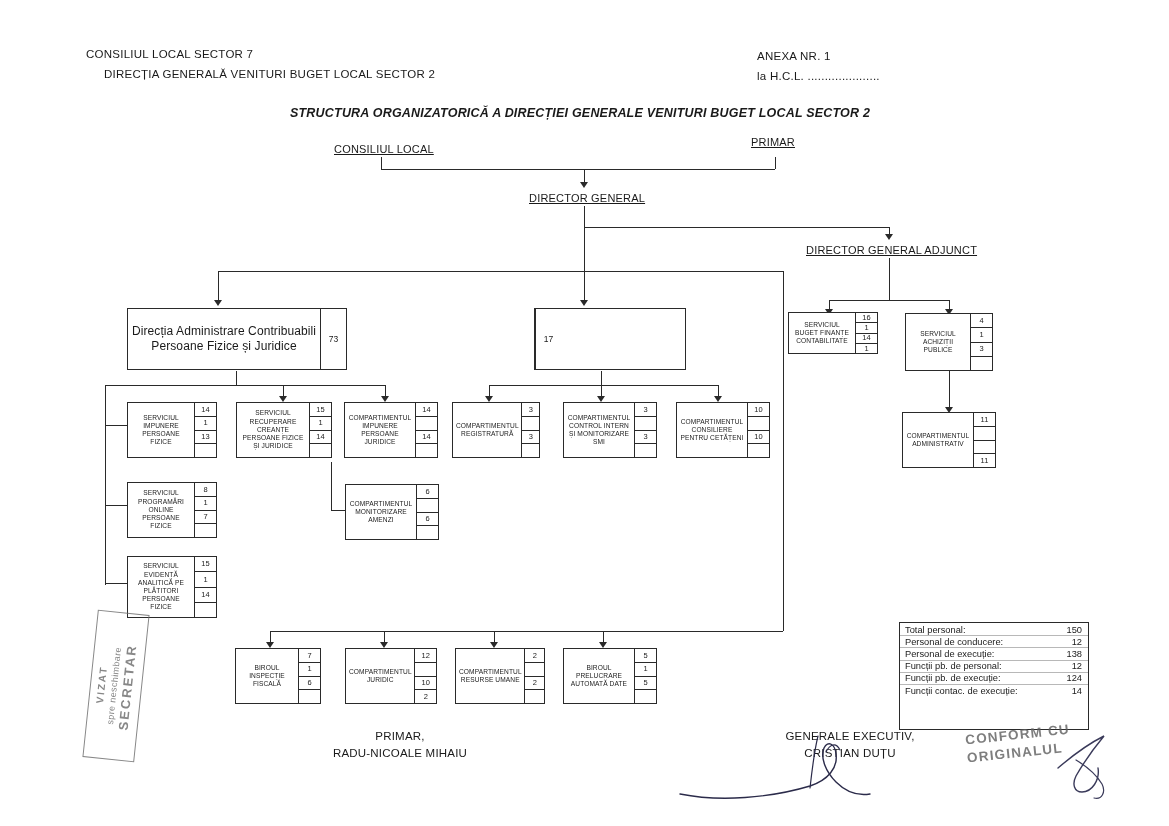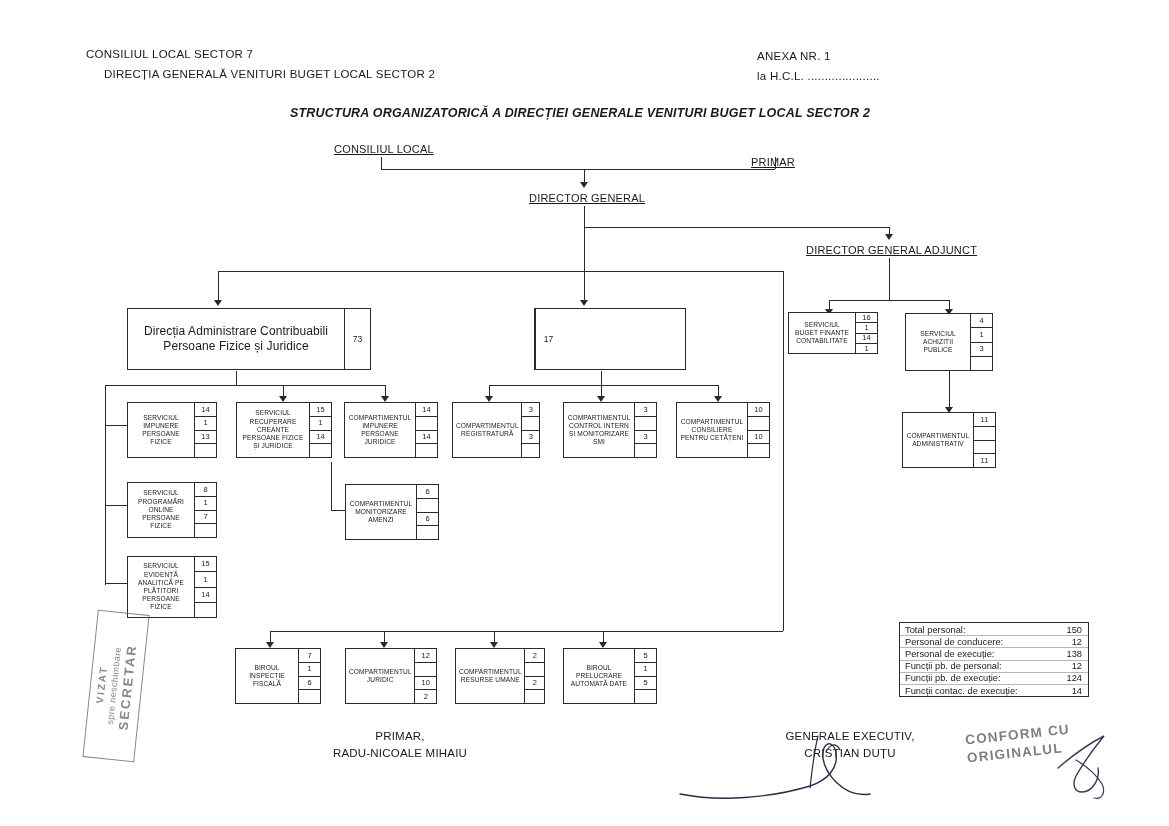--- a/index.html
+++ b/index.html
@@ -74,21 +74,21 @@
 <body>
 
 <div class="abs hdr-line" style="left:86px;top:48px;">CONSILIUL LOCAL SECTOR 7</div>
 <div class="abs hdr-line" style="left:104px;top:68px;">DIRECȚIA  GENERALĂ VENITURI BUGET LOCAL SECTOR 2</div>
 <div class="abs hdr-line" style="left:757px;top:50px;">ANEXA NR. 1</div>
 <div class="abs hdr-line" style="left:757px;top:70px;">la H.C.L.  .....................</div>
 
 <div class="abs doc-title" style="left:290px;top:106px;">STRUCTURA ORGANIZATORICĂ A DIRECȚIEI GENERALE VENITURI BUGET LOCAL SECTOR 2</div>
 
 <div class="abs node-label" style="left:334px;top:143px;">CONSILIUL LOCAL</div>
-<div class="abs node-label" style="left:751px;top:156px;text-align:center;">PRIMAR</div>
+<div class="abs node-label" style="left:751px;top:136px;text-align:center;">PRIMAR</div>
 <div class="abs node-label" style="left:529px;top:192px;">DIRECTOR GENERAL</div>
 <div class="abs node-label" style="left:806px;top:244px;">DIRECTOR GENERAL ADJUNCT</div>
 
 <div class="ln-v" style="left:381px;top:157px;height:12px;"></div>
 <div class="ln-v" style="left:775px;top:157px;height:12px;"></div>
 <div class="ln-h" style="left:381px;top:169px;width:394px;"></div>
 <div class="ln-v" style="left:584px;top:169px;height:13px;"></div>
 <div class="arrow" style="left:579.5px;top:182px;"></div>
 
 <div class="ln-v" style="left:584px;top:206px;height:21px;"></div>
@@ -143,21 +143,21 @@
 <div class="ln-h" style="left:270px;top:631px;width:513px;"></div>
 <div class="ln-v" style="left:270px;top:631px;height:11px;"></div>
 <div class="arrow" style="left:265.5px;top:642px;"></div>
 <div class="ln-v" style="left:384px;top:631px;height:11px;"></div>
 <div class="arrow" style="left:379.5px;top:642px;"></div>
 <div class="ln-v" style="left:494px;top:631px;height:11px;"></div>
 <div class="arrow" style="left:489.5px;top:642px;"></div>
 <div class="ln-v" style="left:603px;top:631px;height:11px;"></div>
 <div class="arrow" style="left:598.5px;top:642px;"></div>
 
-<div class="box dir-box" style="left:127px;top:308px;width:244px;height:62px;">
+<div class="box dir-box" style="left:127px;top:308px;width:220px;height:62px;">
   <div class="name">Direcția Administrare Contribuabili Persoane Fizice și Juridice</div>
   <div class="nums">
     <div class="cell">73</div>
   </div>
 </div>
 
 <div class="box dir-box" style="left:534px;top:308px;width:152px;height:62px;">
   <div class="nums">
     <div class="cell">17</div>
   </div>
@@ -316,21 +316,21 @@
 <div class="box svc-box" style="left:563px;top:648px;width:94px;height:56px;">
   <div class="name">BIROUL PRELUCRARE AUTOMATĂ DATE</div>
   <div class="nums">
     <div class="cell">5</div>
     <div class="cell">1</div>
     <div class="cell">5</div>
     <div class="cell"></div>
   </div>
 </div>
 
-<div class="totals" style="left:899px;top:622px;width:190px;height:75px;">
+<div class="totals" style="left:899px;top:622px;width:190px;height:108px;">
   <div class="row">
     <span class="lbl">Total personal:</span>
     <span class="val">150</span>
   </div>
   <div class="row">
     <span class="lbl">Personal de conducere:</span>
     <span class="val">12</span>
   </div>
   <div class="row">
     <span class="lbl">Personal de execuție:</span>

